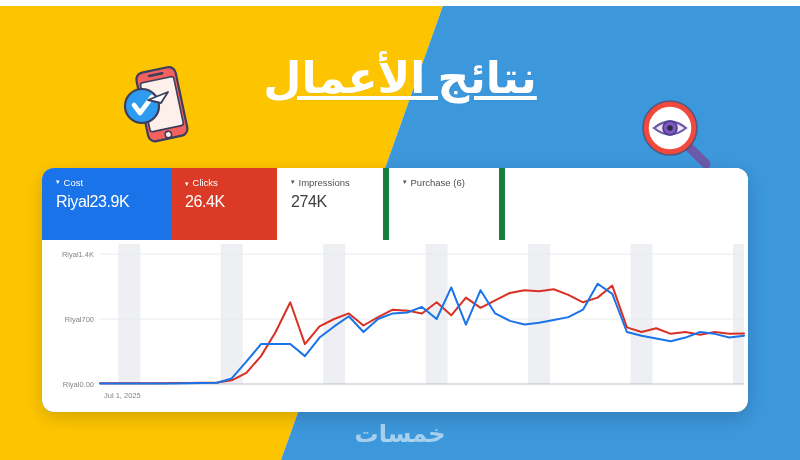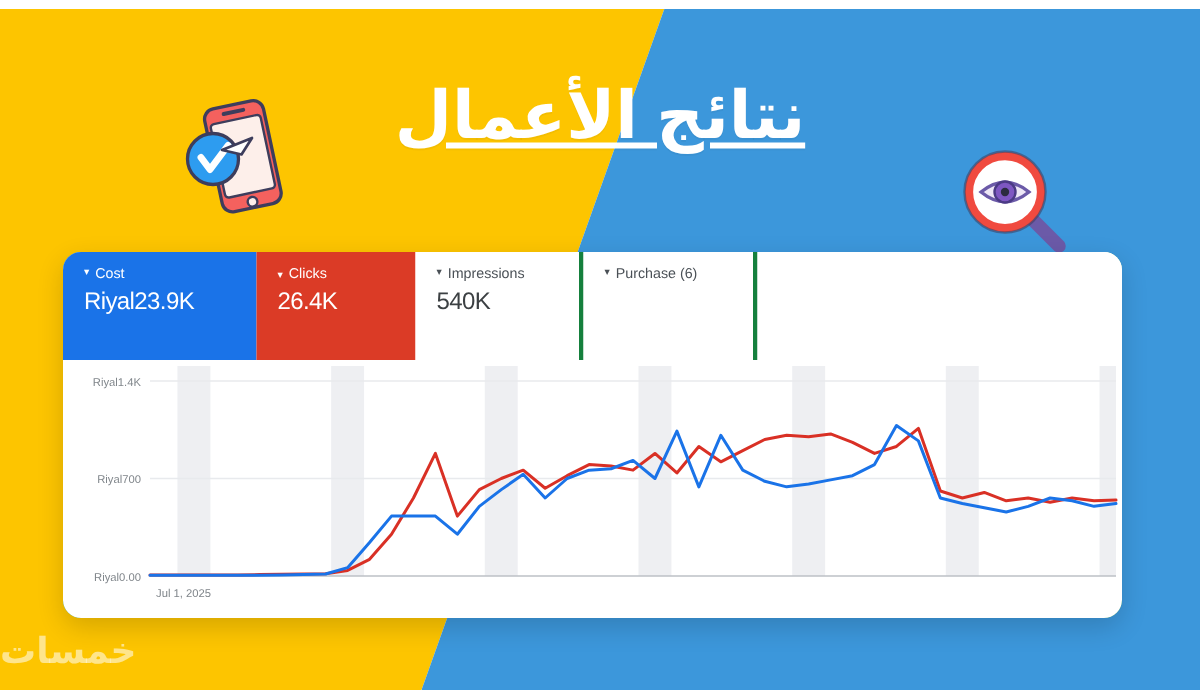--- a/index.html
+++ b/index.html
@@ -37,21 +37,21 @@
     background:#15803d;border-radius:12px;
     box-shadow:0 6px 18px rgba(0,0,0,0.16);
     overflow:hidden;
   }
 
   
   .cards{display:flex;height:72px;width:100%;background:#ffffff;}
   .card{
     position:relative;box-sizing:border-box;
     padding:10px 0 0 14px;
-    border-right:3px solid #15803d;
+    border-right:6px solid #15803d;
     overflow:hidden;
   }
   .card.cost{width:129px;background:#1A73E8;border-right:none;}
   .card.clicks{width:106px;background:#DB3B26;border-right:none;}
   .card.impressions{width:112px;background:#ffffff;}
   .card.purchase{width:116px;background:#ffffff;}
   .card.blank{flex:1;background:#ffffff;border-right:none;}
 
   .card-head{display:flex;align-items:center;gap:4px;font-size:9.5px;line-height:1;}
   .caret{font-size:7px;line-height:1;display:inline-block;transform:translateY(-1px);}
@@ -64,21 +64,21 @@
   .card.impressions .card-value,.card.purchase .card-value{color:#3c4043;}
 
   
   .chart-wrap{position:relative;width:100%;height:172px;background:#ffffff;}
   .chart-svg{display:block;width:706px;height:172px;}
   .ylabel{font-size:7.5px;fill:#80868b;font-family:"Liberation Sans",sans-serif;}
   .xlabel{font-size:7.5px;fill:#80868b;font-family:"Liberation Sans",sans-serif;}
 
   
   .watermark{
-    position:absolute;left:0;top:420px;width:800px;text-align:left;
+    position:absolute;left:0;top:420px;width:800px;text-align:center;
     color:rgba(255,255,255,0.55);font-size:24px;font-weight:bold;
     direction:rtl;letter-spacing:1px;
   }
 </style>
 </head>
 <body>
 
 <div class="stage">
 
   <div class="bg-yellow"></div>
@@ -131,21 +131,21 @@
           <span>Clicks</span>
         </div>
         <div class="card-value">26.4K</div>
       </div>
 
       <div class="card impressions">
         <div class="card-head">
           <span class="caret">▾</span>
           <span>Impressions</span>
         </div>
-        <div class="card-value">540K</div>
+        <div class="card-value">274K</div>
       </div>
 
       <div class="card purchase">
         <div class="card-head">
           <span class="caret">▾</span>
           <span>Purchase (6)</span>
         </div>
       </div>
 
       <div class="card blank"></div>

